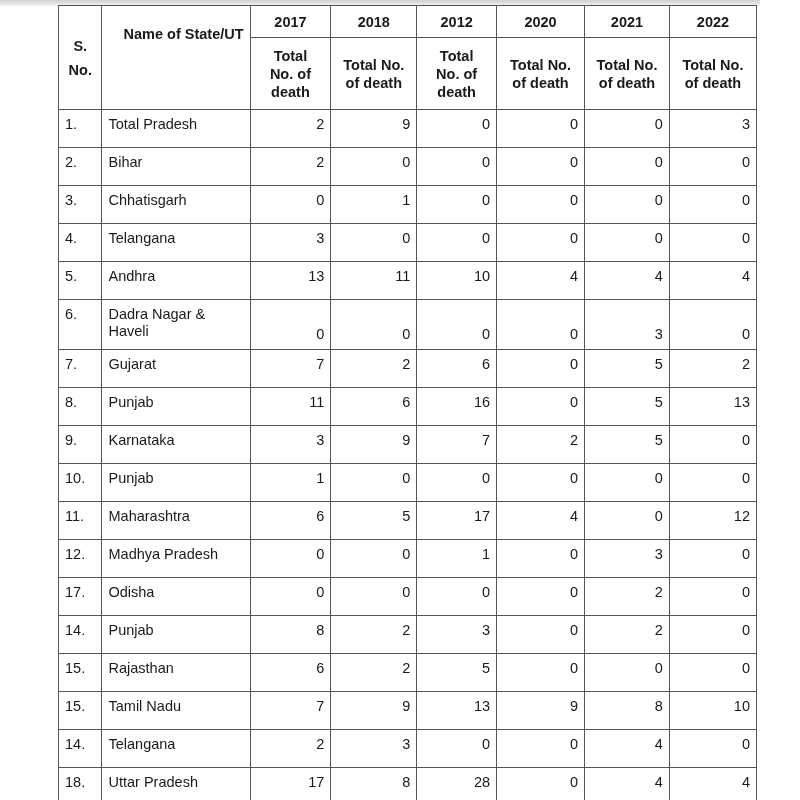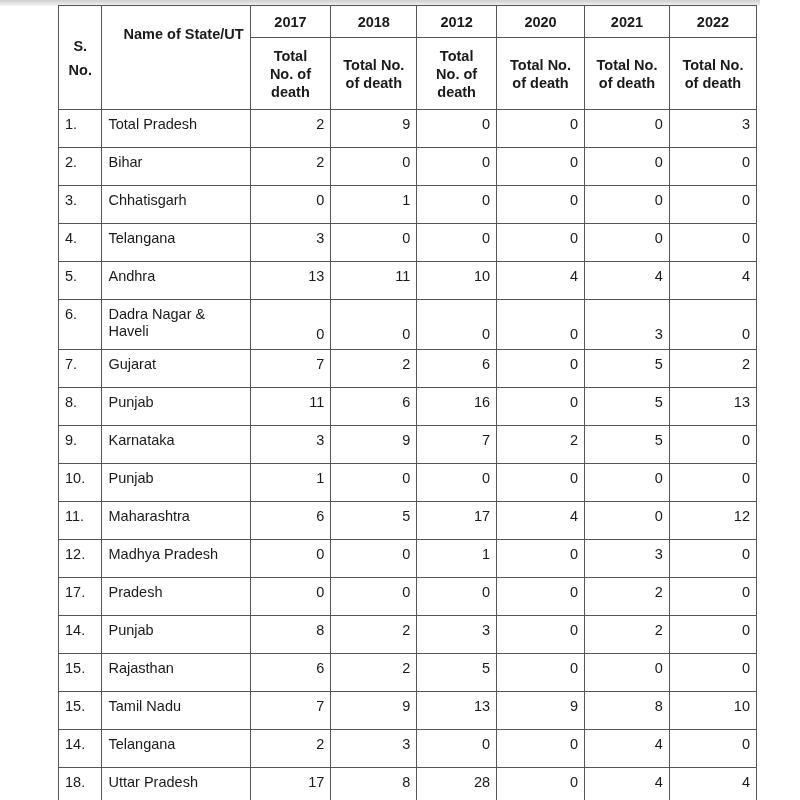--- a/index.html
+++ b/index.html
@@ -173,21 +173,21 @@
         <td>Madhya Pradesh</td>
         <td class="num">0</td>
         <td class="num">0</td>
         <td class="num">1</td>
         <td class="num">0</td>
         <td class="num">3</td>
         <td class="num">0</td>
       </tr>
       <tr class="row">
         <td>17.</td>
-        <td>Pradesh</td>
+        <td>Odisha</td>
         <td class="num">0</td>
         <td class="num">0</td>
         <td class="num">0</td>
         <td class="num">0</td>
         <td class="num">2</td>
         <td class="num">0</td>
       </tr>
       <tr class="row">
         <td>14.</td>
         <td>Punjab</td>

